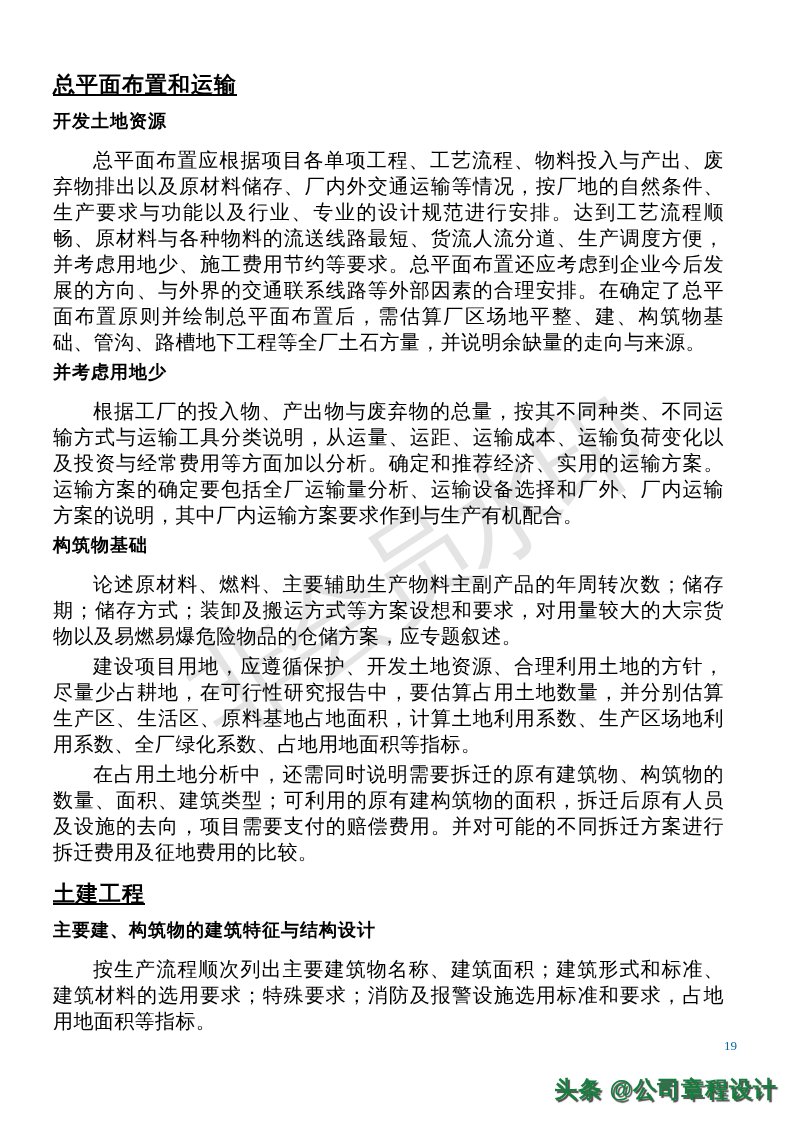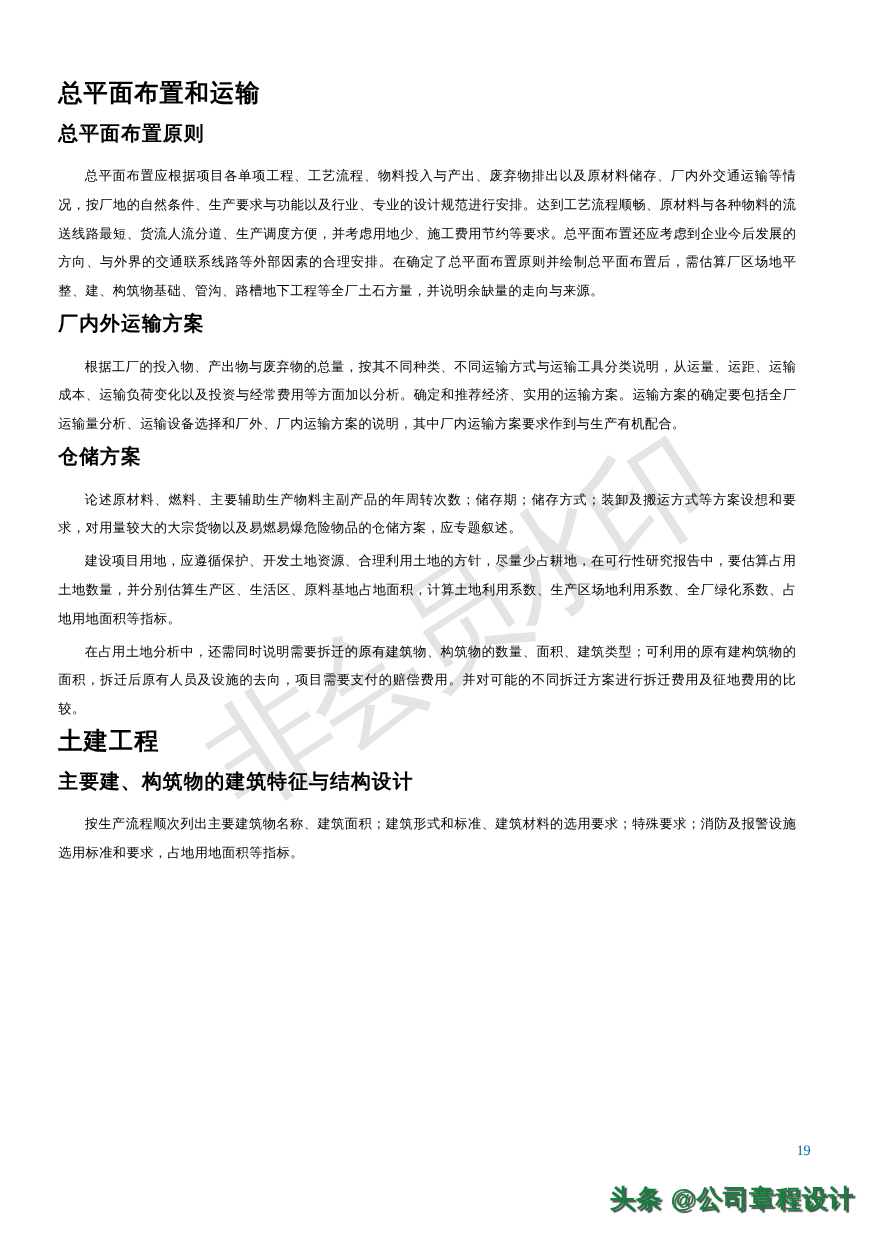--- a/index.html
+++ b/index.html
@@ -17,32 +17,33 @@
     position: relative;
     z-index: 1;
     padding: 72px 53px 0 53px;
   }
   h1 {
     font-size: 22px;
     line-height: 26px;
     font-weight: bold;
     letter-spacing: 1px;
     margin: 0;
+    text-decoration: underline;
   }
-  h1.section { margin-top: 4px; }
+  h1.section { margin-top: 16px; }
   h2 {
     font-size: 18px;
     line-height: 22px;
     font-weight: bold;
     letter-spacing: 1px;
     margin: 6px 0 0 0;
   }
   h1 + h2 { margin-top: 12px; }
   p {
-    font-size: 12px;
+    font-size: 20px;
     line-height: 26px;
     letter-spacing: 0.4px;
     margin: 4px 16px 0 0;
     text-indent: 2em;
     text-align: justify;
   }
   h2 + p { margin-top: 15px; }
   h1.section + p { margin-top: 5px; }
   .wm-diagonal {
     position: absolute;
@@ -83,27 +84,27 @@
 </head>
 <body>
 
 <div class="page">
 
   <div class="wm-diagonal">非会员水印</div>
 
   <div class="content">
     <h1>总平面布置和运输</h1>
 
-    <h2>总平面布置原则</h2>
+    <h2>开发土地资源</h2>
     <p>总平面布置应根据项目各单项工程、工艺流程、物料投入与产出、废弃物排出以及原材料储存、厂内外交通运输等情况，按厂地的自然条件、生产要求与功能以及行业、专业的设计规范进行安排。达到工艺流程顺畅、原材料与各种物料的流送线路最短、货流人流分道、生产调度方便，并考虑用地少、施工费用节约等要求。总平面布置还应考虑到企业今后发展的方向、与外界的交通联系线路等外部因素的合理安排。在确定了总平面布置原则并绘制总平面布置后，需估算厂区场地平整、建、构筑物基础、管沟、路槽地下工程等全厂土石方量，并说明余缺量的走向与来源。</p>
 
-    <h2>厂内外运输方案</h2>
+    <h2>并考虑用地少</h2>
     <p>根据工厂的投入物、产出物与废弃物的总量，按其不同种类、不同运输方式与运输工具分类说明，从运量、运距、运输成本、运输负荷变化以及投资与经常费用等方面加以分析。确定和推荐经济、实用的运输方案。运输方案的确定要包括全厂运输量分析、运输设备选择和厂外、厂内运输方案的说明，其中厂内运输方案要求作到与生产有机配合。</p>
 
-    <h2>仓储方案</h2>
+    <h2>构筑物基础</h2>
     <p>论述原材料、燃料、主要辅助生产物料主副产品的年周转次数；储存期；储存方式；装卸及搬运方式等方案设想和要求，对用量较大的大宗货物以及易燃易爆危险物品的仓储方案，应专题叙述。</p>
 
     <p>建设项目用地，应遵循保护、开发土地资源、合理利用土地的方针，尽量少占耕地，在可行性研究报告中，要估算占用土地数量，并分别估算生产区、生活区、原料基地占地面积，计算土地利用系数、生产区场地利用系数、全厂绿化系数、占地用地面积等指标。</p>
     <p>在占用土地分析中，还需同时说明需要拆迁的原有建筑物、构筑物的数量、面积、建筑类型；可利用的原有建构筑物的面积，拆迁后原有人员及设施的去向，项目需要支付的赔偿费用。并对可能的不同拆迁方案进行拆迁费用及征地费用的比较。</p>
 
     <h1 class="section">土建工程</h1>
 
     <h2>主要建、构筑物的建筑特征与结构设计</h2>
     <p>按生产流程顺次列出主要建筑物名称、建筑面积；建筑形式和标准、建筑材料的选用要求；特殊要求；消防及报警设施选用标准和要求，占地用地面积等指标。</p>
   </div>

